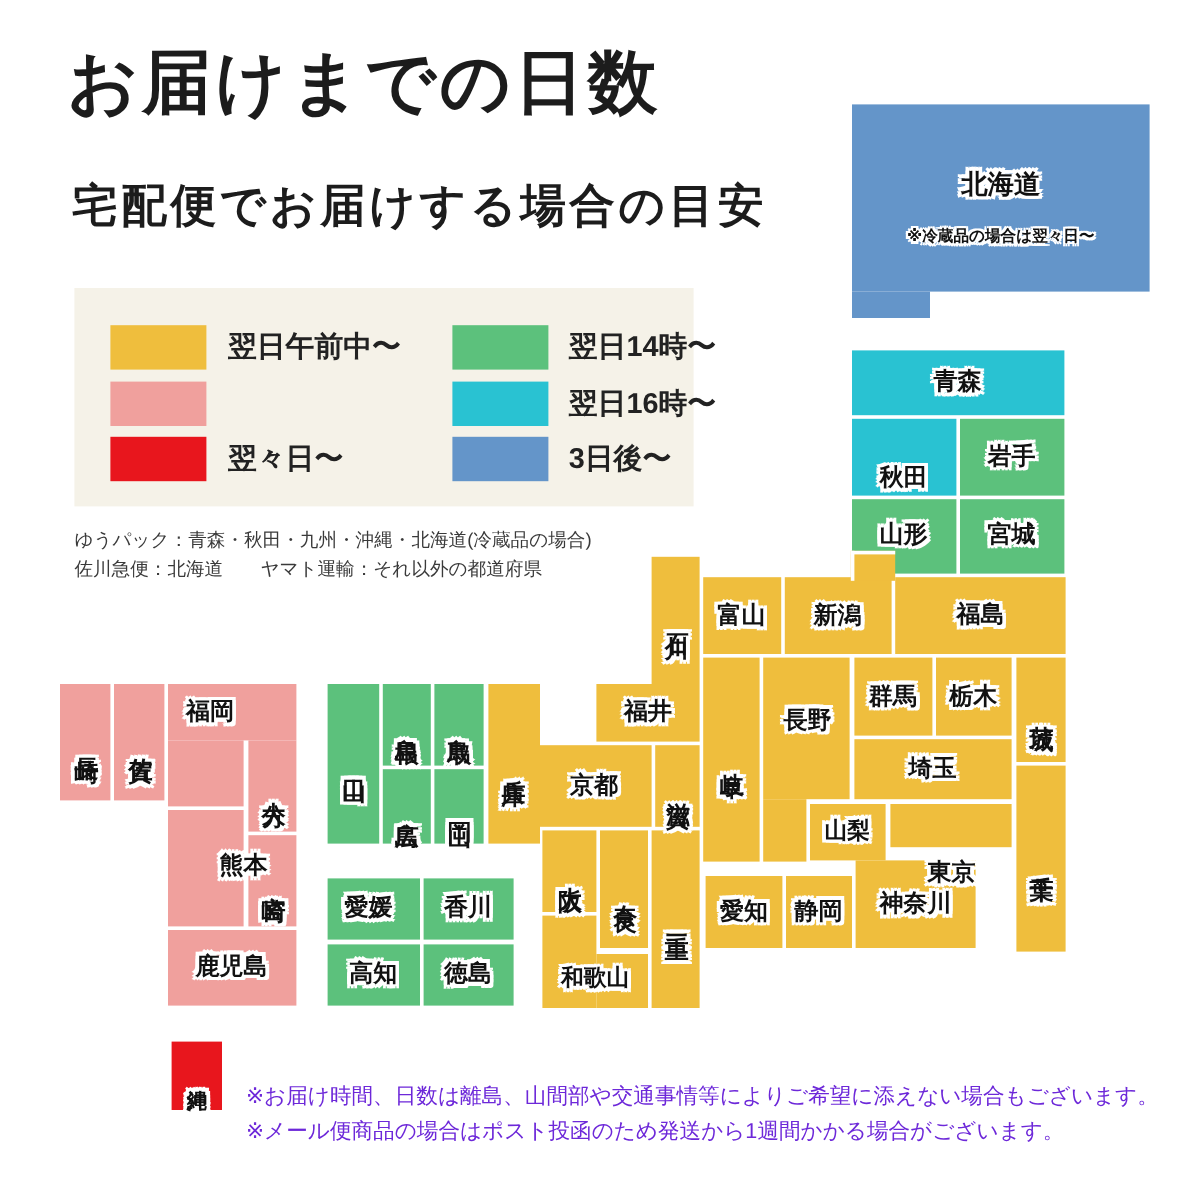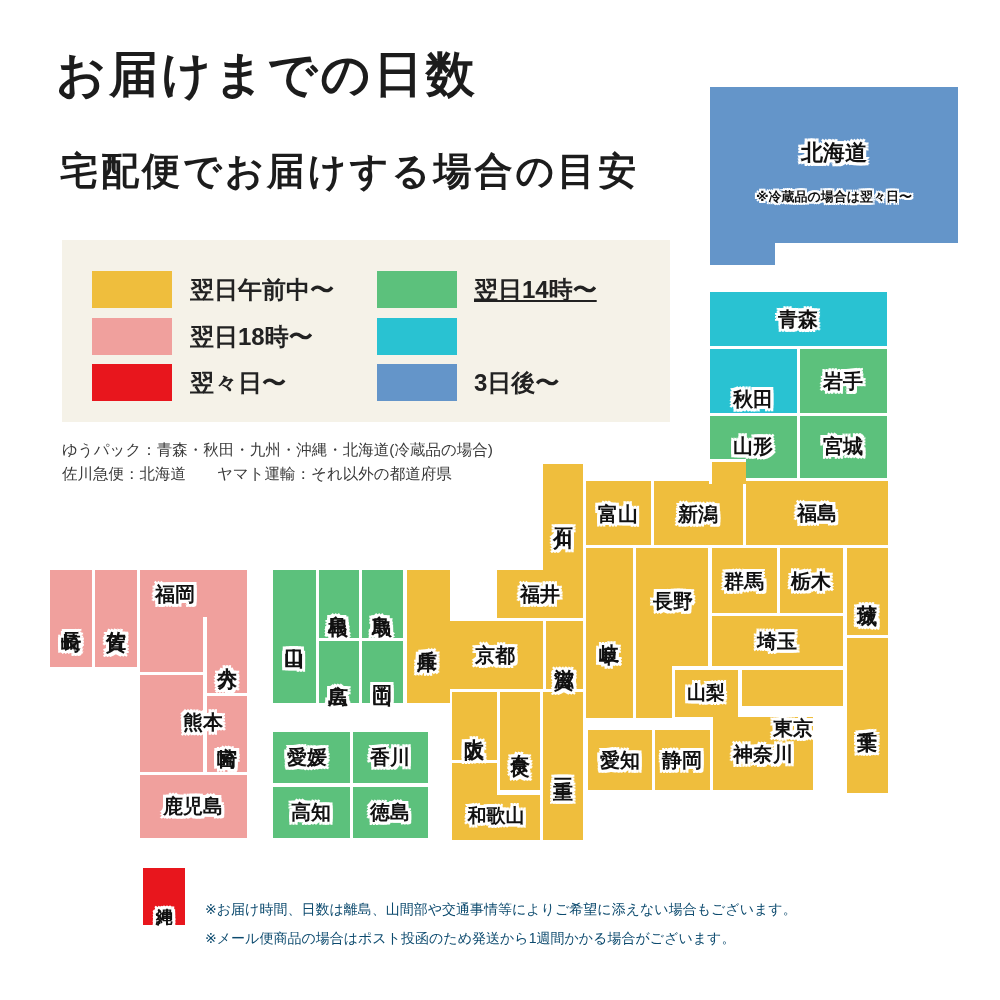--- a/index.html
+++ b/index.html
@@ -1,59 +1,59 @@
 <!DOCTYPE html>
 <html><head>
 <meta charset="utf-8">
 <style>
   html,body{margin:0;padding:0;background:#ffffff;}
   body{width:1000px;height:1000px;position:relative;overflow:hidden;
        font-family:"Liberation Sans","DejaVu Sans",sans-serif;}
   .abs{position:absolute;}
-  #title{left:56px;top:42px;font-family:"DejaVu Serif","Liberation Serif",serif;
-         font-weight:bold;font-size:49px;color:#1c1c1c;letter-spacing:3px;white-space:nowrap;}
+  #title{left:56px;top:30px;font-family:"DejaVu Serif","Liberation Serif",serif;
+         font-weight:bold;font-size:58px;color:#1c1c1c;letter-spacing:3px;white-space:nowrap;}
   #subtitle{left:60px;top:146px;font-family:"DejaVu Serif","Liberation Serif",serif;
          font-weight:bold;font-size:38px;color:#1c1c1c;letter-spacing:3px;white-space:nowrap;}
-  #legend{left:62px;top:240px;width:608px;height:182px;background:#f5f2e8;}
+  #legend{left:62px;top:240px;width:516px;height:182px;background:#f5f2e8;}
   .lswatch{position:absolute;width:80px;height:37px;}
   .llabel{position:absolute;font-size:24px;font-weight:bold;color:#222;
           line-height:37px;white-space:nowrap;}
   .carrier{left:62px;top:0;font-size:15.5px;color:#3a3a3a;white-space:nowrap;}
   #map{left:0;top:0;width:1000px;height:1000px;}
   .part{position:absolute;box-sizing:border-box;}
   .mlabel{position:absolute;transform:translate(-50%,-50%);font-weight:bold;
           font-size:20px;color:#111;line-height:1.05;white-space:nowrap;z-index:5;
           text-shadow:-3px -3px 0 #fff,0 -3px 0 #fff,3px -3px 0 #fff,
                       -3px 0 0 #fff,3px 0 0 #fff,
                       -3px 3px 0 #fff,0 3px 0 #fff,3px 3px 0 #fff,
                       -2px -2px 0 #fff,2px -2px 0 #fff,-2px 2px 0 #fff,2px 2px 0 #fff;}
   .vert{writing-mode:vertical-rl;text-orientation:upright;letter-spacing:2px;}
   .mnote{position:absolute;transform:translate(-50%,-50%);font-weight:bold;
          font-size:13px;color:#111;white-space:nowrap;z-index:5;
          text-shadow:-2px -2px 0 #fff,0 -2px 0 #fff,2px -2px 0 #fff,
                      -2px 0 0 #fff,2px 0 0 #fff,
                      -2px 2px 0 #fff,0 2px 0 #fff,2px 2px 0 #fff;}
-  .footer{font-size:14px;color:#0c4a6e;white-space:nowrap;}
+  .footer{font-size:18px;color:#6d28d9;white-space:nowrap;}
 </style>
 </head>
 <body>
 
 <div class="abs" id="title">お届けまでの日数</div>
 <div class="abs" id="subtitle">宅配便でお届けする場合の目安</div>
 
 <div class="abs" id="legend">
     <div class="lswatch" style="left: 30px; top: 31px; background: rgb(239, 190, 61);"></div>
     <div class="llabel" style="left: 128px; top: 31px;">翌日午前中〜</div>
     <div class="lswatch" style="left: 30px; top: 77.5px; background: rgb(240, 160, 157);"></div>
-    <div class="llabel" style="left: 128px; top: 77.5px;">翌日18時〜</div>
     <div class="lswatch" style="left: 30px; top: 124px; background: rgb(232, 22, 29);"></div>
     <div class="llabel" style="left: 128px; top: 124px;">翌々日〜</div>
     <div class="lswatch" style="left: 315px; top: 31px; background: rgb(92, 193, 124);"></div>
-    <div class="llabel" style="left: 412px; top: 31px; text-decoration: underline;">翌日14時〜</div>
+    <div class="llabel" style="left: 412px; top: 31px;">翌日14時〜</div>
     <div class="lswatch" style="left: 315px; top: 77.5px; background: rgb(41, 194, 210);"></div>
+    <div class="llabel" style="left: 412px; top: 77.5px;">翌日16時〜</div>
     <div class="lswatch" style="left: 315px; top: 124px; background: rgb(100, 149, 201);"></div>
     <div class="llabel" style="left: 412px; top: 124px;">3日後〜</div>
   </div>
 
 <div class="abs carrier" style="top:440px">ゆうパック：青森・秋田・九州・沖縄・北海道(冷蔵品の場合)</div>
 <div class="abs carrier" style="top:464px">佐川急便：北海道　　ヤマト運輸：それ以外の都道府県</div>
 
 <div class="abs" id="map">
     <div>
       <div class="part" style="left: 710px; top: 87px; width: 248px; height: 156px; background: rgb(100, 149, 201);"></div>

